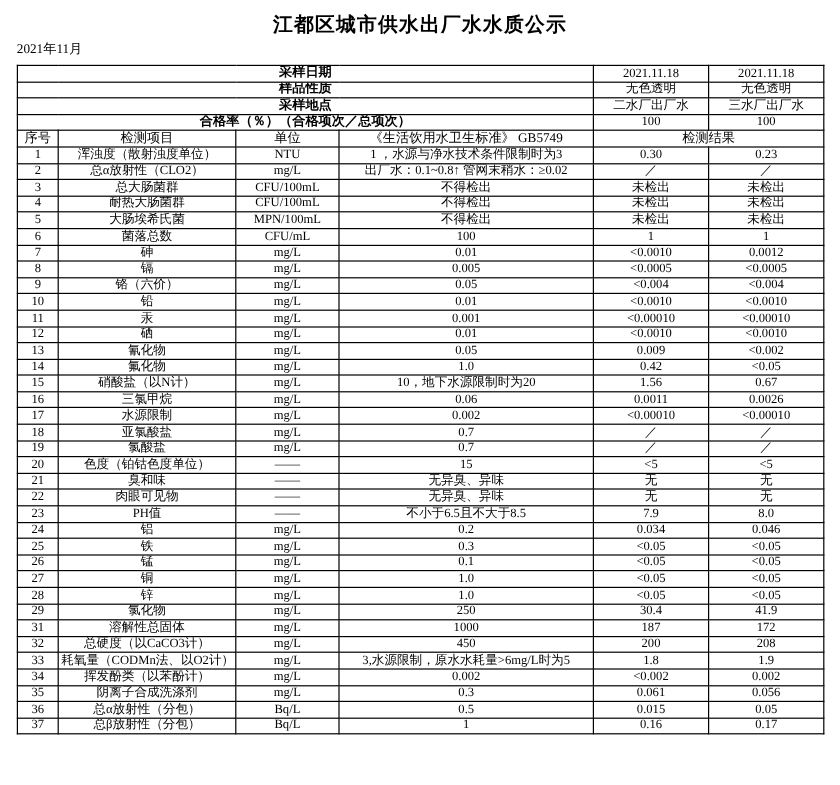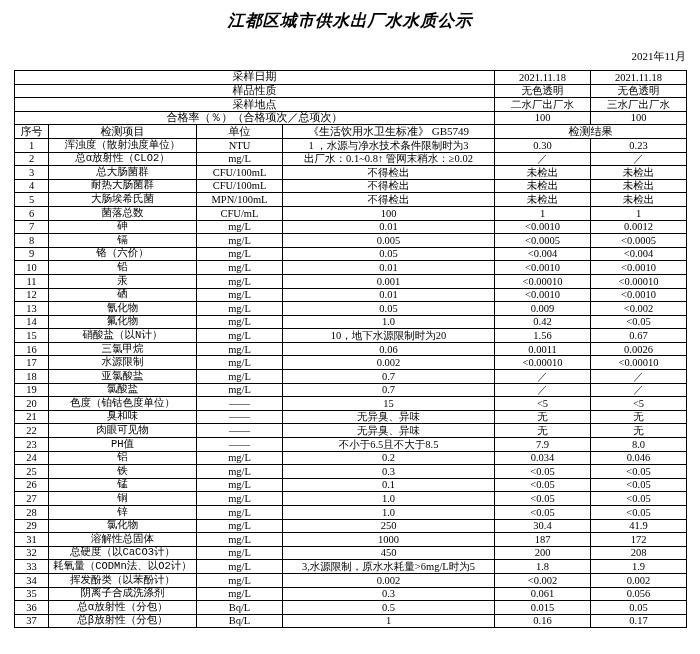--- a/index.html
+++ b/index.html
@@ -20,25 +20,24 @@
     position: relative;
     box-sizing: border-box;
     padding: 0 14px;
   }
   .doc-title {
     text-align: center;
     font-size: 16.5px;
     font-weight: bold;
     letter-spacing: 1px;
     margin-top: 10px;
-    margin-bottom: 17px;
-    font-style: italic;
+    margin-bottom: 1px;
   }
   .doc-subtitle {
-    text-align: right;
+    text-align: left;
     font-size: 11px;
     margin-bottom: 6px;
   }
   table.qt {
     border-collapse: collapse;
     width: 672px;
     table-layout: fixed;
     font-size: 10.5px;
   }
   table.qt td {
@@ -46,41 +45,40 @@
     padding: 0px 2px;
     line-height: 1.08;
     height: 12.6px;
     vertical-align: middle;
     text-align: center;
     white-space: nowrap;
     overflow: hidden;
   }
   .hdr-label {
     text-align: center;
-    font-weight: normal;
+    font-weight: bold;
   }
   .big {
     font-size: 11px;
   }
   .colA { width: 34px; }
   .colB { width: 148px; }
   .colC { width: 86px; }
   .colD { width: 212px; }
   .colE { width: 96px; }
   .colF { width: 96px; }
   .row-head td {
     height: 16px;
   }
   .tall td {
     height: 17px;
   }
   .left-item {
     text-align: left;
     padding-left: 4px;
-    font-family: Liberation Mono, monospace;
   }
 </style>
 </head>
 <body>
 
 <div class="page">
   <div class="doc-title">江都区城市供水出厂水水质公示</div>
   <div class="doc-subtitle">2021年11月</div>
 
   <table class="qt">

